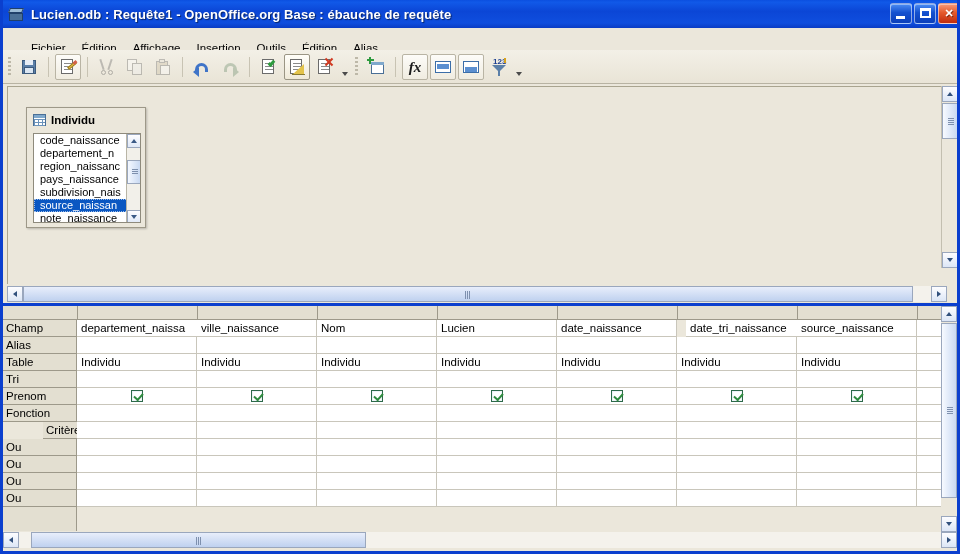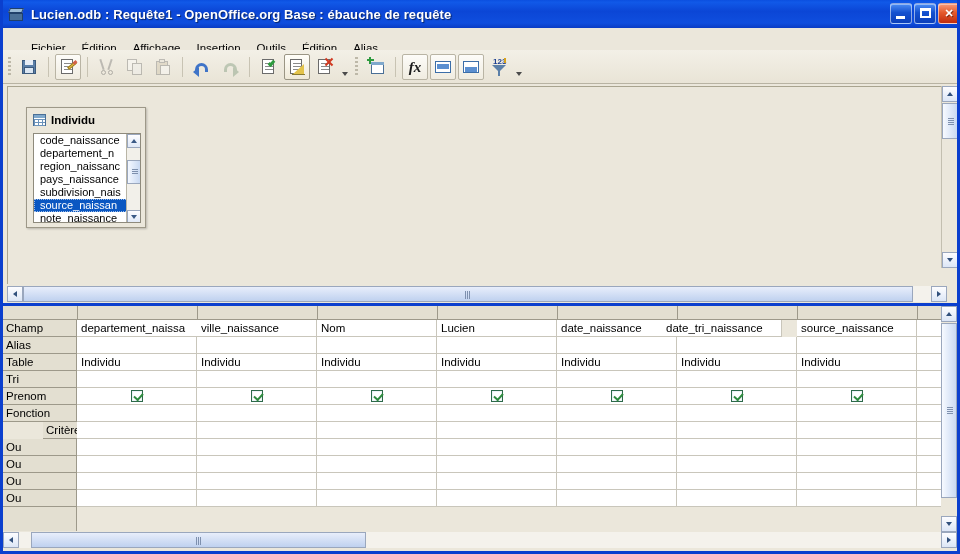--- a/index.html
+++ b/index.html
@@ -434,21 +434,21 @@
           <div class="vt" style="left: 914px;"></div>
         </div>
         <div class="rowlabel" style="top: 14px;">Champ</div>
         <div class="cell" style="left: 74px; top: 14px; width: 140px; padding-right: 17px;">departement_naissa<div class="ddarrow">
             <i></i>
           </div></div>
         <div class="cell" style="left: 194px; top: 14px; width: 120px;">ville_naissance</div>
         <div class="cell" style="left: 314px; top: 14px; width: 120px;">Nom</div>
         <div class="cell" style="left: 434px; top: 14px; width: 120px;">Lucien</div>
         <div class="cell" style="left: 554px; top: 14px; width: 120px;">date_naissance</div>
-        <div class="cell" style="left: 659px; top: 14px; width: 120px;">date_tri_naissance</div>
+        <div class="cell" style="left: 683px; top: 14px; width: 120px;">date_tri_naissance</div>
         <div class="cell" style="left: 794px; top: 14px; width: 120px;">source_naissance</div>
         <div class="cell" style="left: 914px; top: 14px; width: 120px;"></div>
         <div class="rowlabel" style="top: 31px;">Alias</div>
         <div class="cell" style="left: 74px; top: 31px; width: 120px;"></div>
         <div class="cell" style="left: 194px; top: 31px; width: 120px;"></div>
         <div class="cell" style="left: 314px; top: 31px; width: 120px;"></div>
         <div class="cell" style="left: 434px; top: 31px; width: 120px;"></div>
         <div class="cell" style="left: 554px; top: 31px; width: 120px;"></div>
         <div class="cell" style="left: 674px; top: 31px; width: 120px;"></div>
         <div class="cell" style="left: 794px; top: 31px; width: 120px;"></div>

